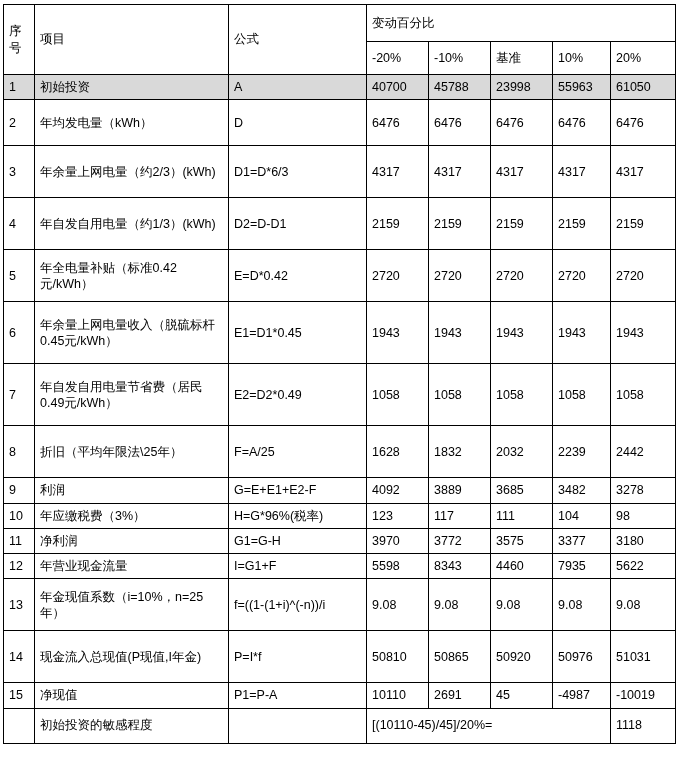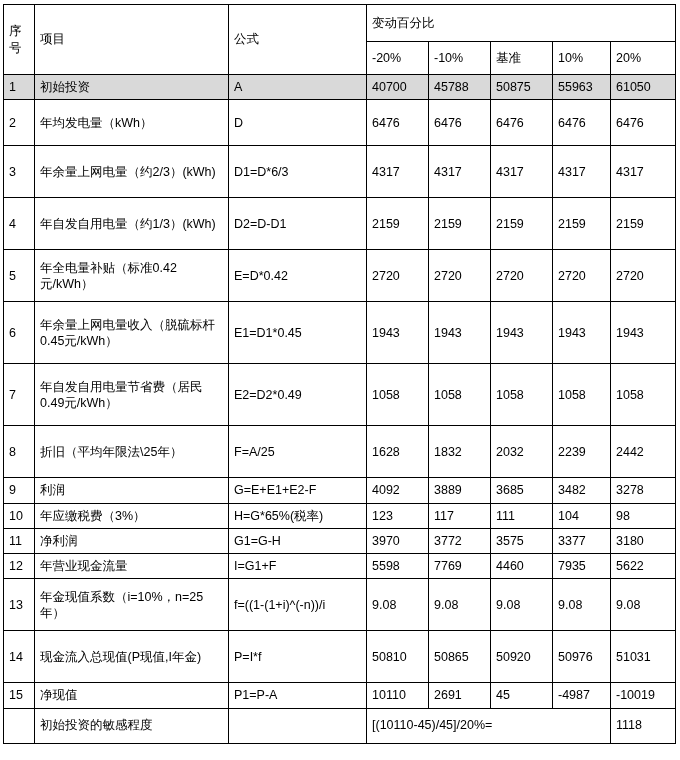--- a/index.html
+++ b/index.html
@@ -87,21 +87,21 @@
         <td>基准</td>
         <td>10%</td>
         <td>20%</td>
       </tr>
     <tr class="table-row row-shaded ">
           <td class="idx">1</td>
           <td>初始投资</td>
           <td>A</td>
           <td class="num">40700</td>
           <td class="num">45788</td>
-          <td class="num">50875</td>
+          <td class="num">23998</td>
           <td class="num">55963</td>
           <td class="num">61050</td>
         </tr>
         <tr class="table-row tall-1">
           <td class="idx">2</td>
           <td>年均发电量（kWh）</td>
           <td>D</td>
           <td class="num">6476</td>
           <td class="num">6476</td>
           <td class="num">6476</td>
@@ -174,21 +174,21 @@
           <td>G=E+E1+E2-F</td>
           <td class="num">4092</td>
           <td class="num">3889</td>
           <td class="num">3685</td>
           <td class="num">3482</td>
           <td class="num">3278</td>
         </tr>
         <tr class="table-row ">
           <td class="idx">10</td>
           <td>年应缴税费（3%）</td>
-          <td>H=G*65%(税率)</td>
+          <td>H=G*96%(税率)</td>
           <td class="num">123</td>
           <td class="num">117</td>
           <td class="num">111</td>
           <td class="num">104</td>
           <td class="num">98</td>
         </tr>
         <tr class="table-row ">
           <td class="idx">11</td>
           <td>净利润</td>
           <td>G1=G-H</td>
@@ -196,21 +196,21 @@
           <td class="num">3772</td>
           <td class="num">3575</td>
           <td class="num">3377</td>
           <td class="num">3180</td>
         </tr>
         <tr class="table-row ">
           <td class="idx">12</td>
           <td>年营业现金流量</td>
           <td>I=G1+F</td>
           <td class="num">5598</td>
-          <td class="num">7769</td>
+          <td class="num">8343</td>
           <td class="num">4460</td>
           <td class="num">7935</td>
           <td class="num">5622</td>
         </tr>
         <tr class="table-row tall-2">
           <td class="idx">13</td>
           <td>年金现值系数（i=10%，n=25年）</td>
           <td>f=((1-(1+i)^(-n))/i</td>
           <td class="num">9.08</td>
           <td class="num">9.08</td>

